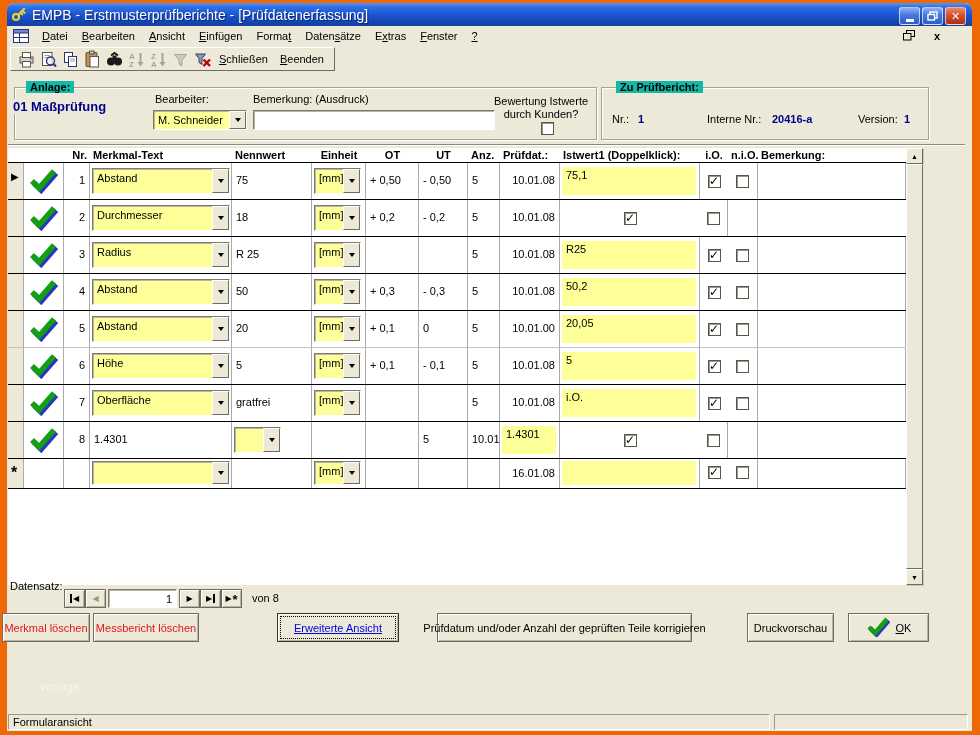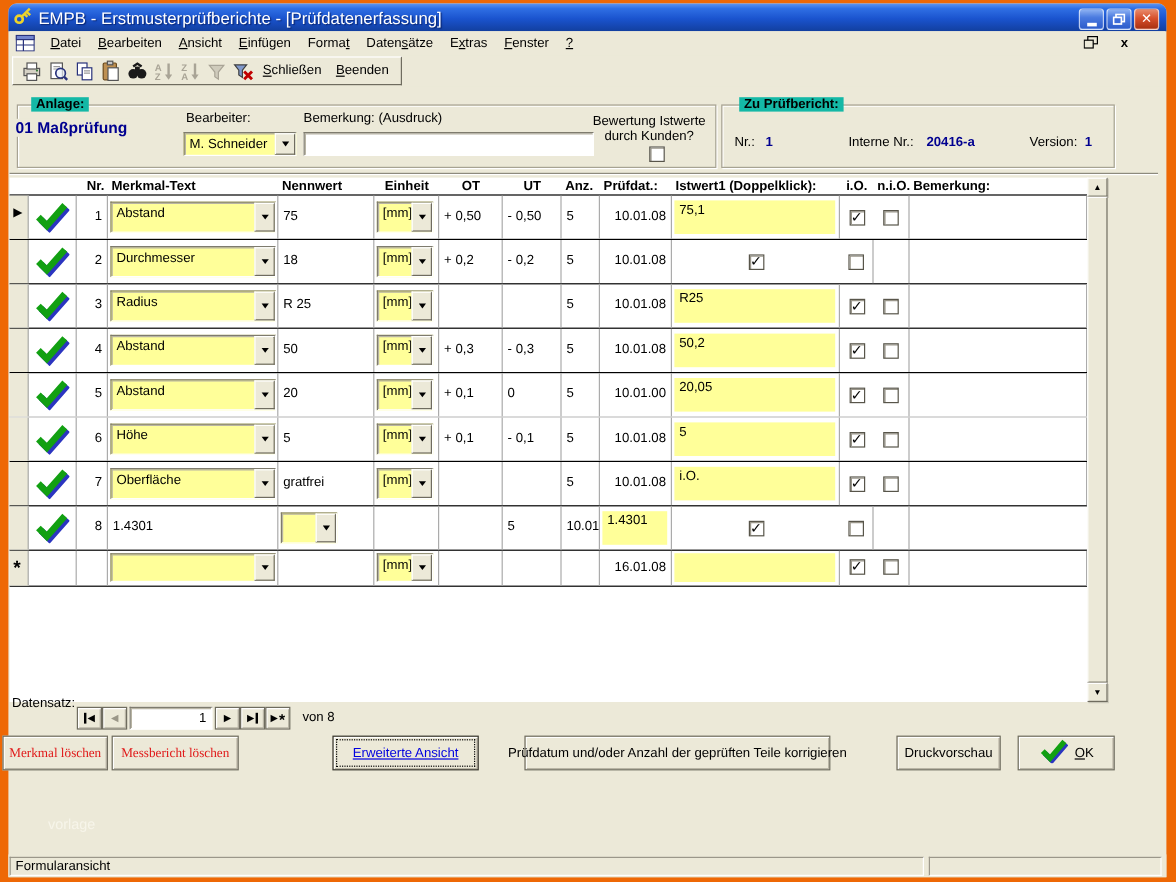--- a/index.html
+++ b/index.html
@@ -81,21 +81,21 @@
   .sb-thumb{position:absolute;left:0;top:16px;width:17px;height:405px;background:#ECE9D8;
     border:1px solid;border-color:#FFF #6F6C5F #6F6C5F #FFF;}
 
   
   .btn{background:#ECE9D8;border:1px solid #6F6C5F;box-shadow:inset 1px 1px 0 #FFF,inset -1px -1px 0 #B9B5A5;
     display:flex;align-items:center;justify-content:center;font-size:11px;white-space:nowrap;}
   .nav-btn{width:21px;height:19px;gap:1px;}
   .tri{font-size:8px;line-height:1;}
   .vbar{display:inline-block;width:2px;height:9px;background:#000;}
   .dim{color:#9B9788;}
-  .red-btn{color:#E01818;font-family:Liberation Serif, serif;}
+  .red-btn{color:#E01818;}
   .link-btn{color:#0000E0;text-decoration:underline;outline:1px dotted #000;outline-offset:-4px;border-color:#35332B;}
   .recbox{background:#fff;border:1px solid;border-color:#7E7B6E #FFF #FFF #7E7B6E;box-shadow:inset 1px 1px 0 #B8B4A4;
     text-align:right;padding:3px 4px 0 0;}
 
   .watermark{color:#F7F5EA;font-size:12px;}
 
   
   .statusbar{left:7px;top:712px;width:965px;height:19px;background:#ECE9D8;}
   .sb-panel{position:absolute;top:2px;height:16px;border:1px solid;border-color:#9B978A #FFF #FFF #9B978A;padding:1px 4px 0 4px;}
 

